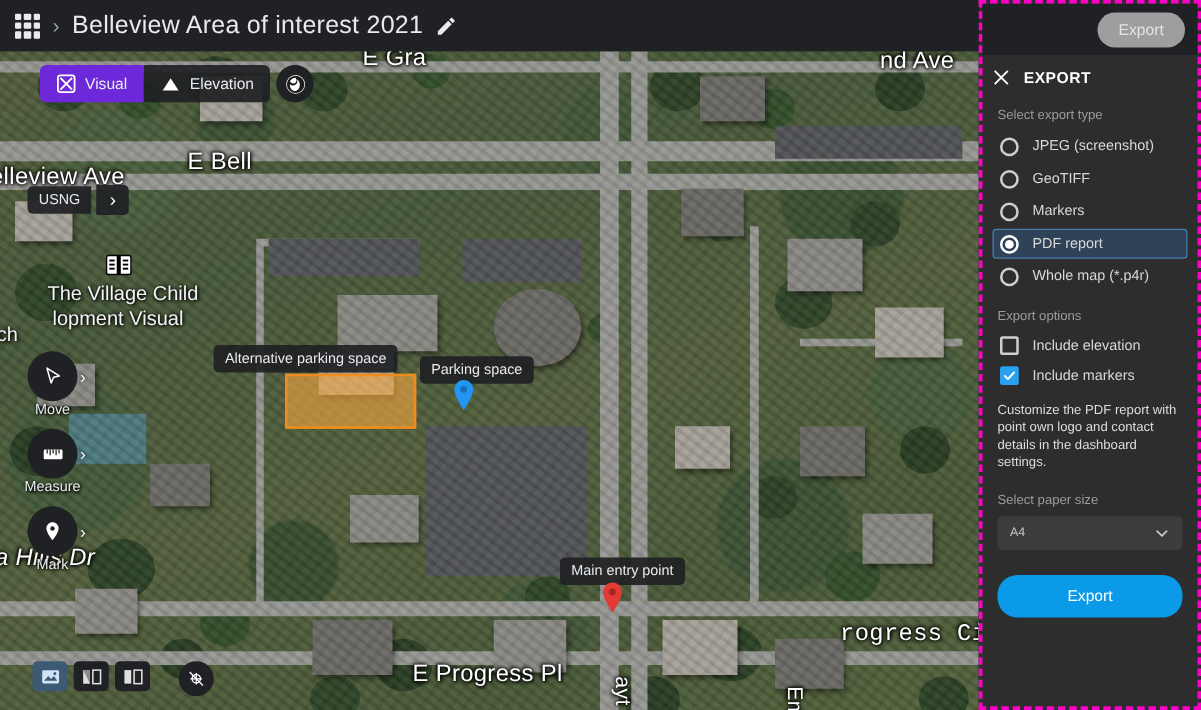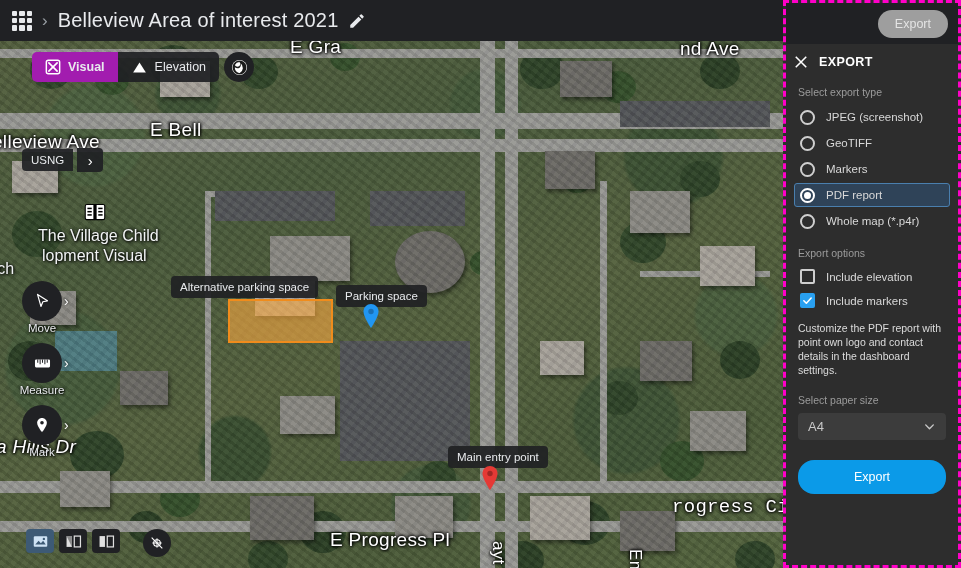--- a/index.html
+++ b/index.html
@@ -78,21 +78,21 @@
   
   .layerbar {
     position: absolute; left: 32px; top: 11px; display: flex; align-items: center;
     height: 30px; z-index: 20;
   }
   .lb-group { display: flex; height: 30px; border-radius: 5px; overflow: hidden; }
   .lb-btn {
     display: flex; align-items: center; gap: 7px; padding: 0 13px;
     background: rgba(32,33,36,.92); color: #e8eaed; font-size: 12.5px; cursor: pointer;
   }
-  .lb-btn.active { background: #a21caf; font-weight: bold; }
+  .lb-btn.active { background: #6d28d9; }
   .lb-globe {
     margin-left: 5px; width: 30px; height: 30px; border-radius: 50%;
     background: #202124; display: flex; align-items: center; justify-content: center; cursor: pointer;
   }
   .usng {
     position: absolute; left: 22px; top: 107px; display: flex; align-items: center; z-index: 20;
   }
   .usng-lbl { background: rgba(32,33,36,.92); color:#e8eaed; font-size: 11.5px;
     padding: 5px 9px; border-radius: 4px 0 0 4px; }
   .usng-chev { background: rgba(32,33,36,.92); color:#fff; width:26px; height:24px;
@@ -166,21 +166,21 @@
   .seg { display:flex; margin: 13px 4px 0 4px; border-radius: 4px; overflow:hidden; }
   .seg-btn { flex:1; text-align:center; font-size: 11px; padding: 7px 0; cursor:pointer; }
   .seg-btn.off { background:#1b1b1b; color:#d8d8d8; }
   .seg-btn.on { background:#42647f; color:#fff; border:1px solid #6d96b5; border-radius:4px; }
 
   .helper { color:#dcdcdc; font-size: 10.5px; line-height: 14px; margin: 10px 4px 0 4px; }
 
   .select {
     margin: 7px 4px 0 4px; background:#3c3c3c; border-radius:4px; height: 27px;
     display:flex; align-items:center; justify-content:space-between; padding: 0 10px;
-    color:#c9c9c9; font-size: 13px; cursor:pointer;
+    color:#c9c9c9; font-size: 10px; cursor:pointer;
   }
   .btn-export-main {
     display:block; margin: 20px 4px 0 4px; width: calc(100% - 8px);
     background:#0b9ae8; color:#fff; border:none; border-radius: 16px;
     padding: 10px 0; font-size: 12.5px; cursor:pointer; font-family:inherit;
   }
 </style>
 </head>
 <body>
 
@@ -274,21 +274,21 @@
       <div class="roof d" style="left:120px;top:330px;width:48px;height:34px;"></div>
       <div class="roof" style="left:30px;top:250px;width:46px;height:34px;"></div>
       <div class="roof l" style="left:160px;top:20px;width:50px;height:36px;"></div>
       <div class="roof d" style="left:560px;top:20px;width:52px;height:36px;"></div>
 
       <div style="position:absolute;left:55px;top:290px;width:62px;height:40px;background:#4f7d83;"></div>
       <div class="tex"></div>
     </div>
 
     <div class="street" style="left:290px;top:-5px;">E Gra</div>
-    <div class="street" style="left:680px;top:-3px;">nd Ave</div>
+    <div class="street" style="left:704px;top:-3px;">nd Ave</div>
     <div class="street" style="left:-8px;top:90px;">elleview Ave</div>
     <div class="street" style="left:150px;top:78px;">E Bell</div>
     <div class="street" style="left:-4px;top:395px;font-style:italic;">a Hills Dr</div>
     <div class="street" style="left:330px;top:488px;">E Progress Pl</div>
     <div class="street" style="left:672px;top:455px;font-family:Liberation Mono, monospace;">rogress Cir</div>
     <div class="street" style="left:488px;top:500px;writing-mode:vertical-rl;font-size:17px;">ayt</div>
     <div class="street" style="left:625px;top:508px;writing-mode:vertical-rl;font-size:17px;">Em</div>
 
     <div class="poi" style="left:38px;top:185px;">The Village Child</div>
     <div class="poi" style="left:42px;top:205px;">lopment Visual</div>

